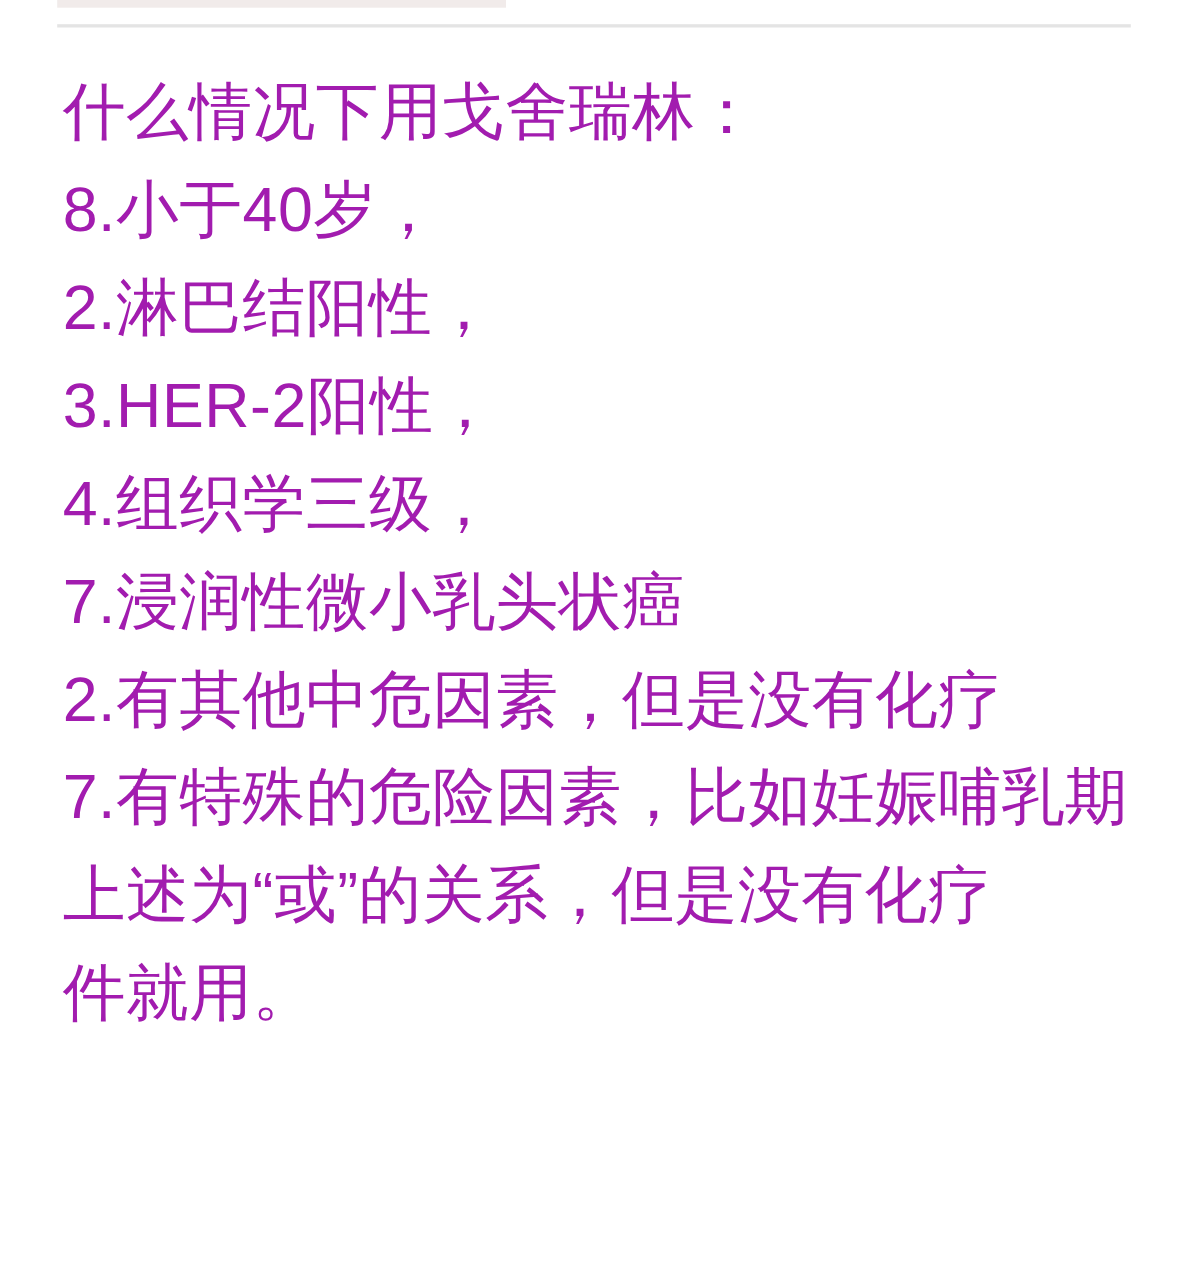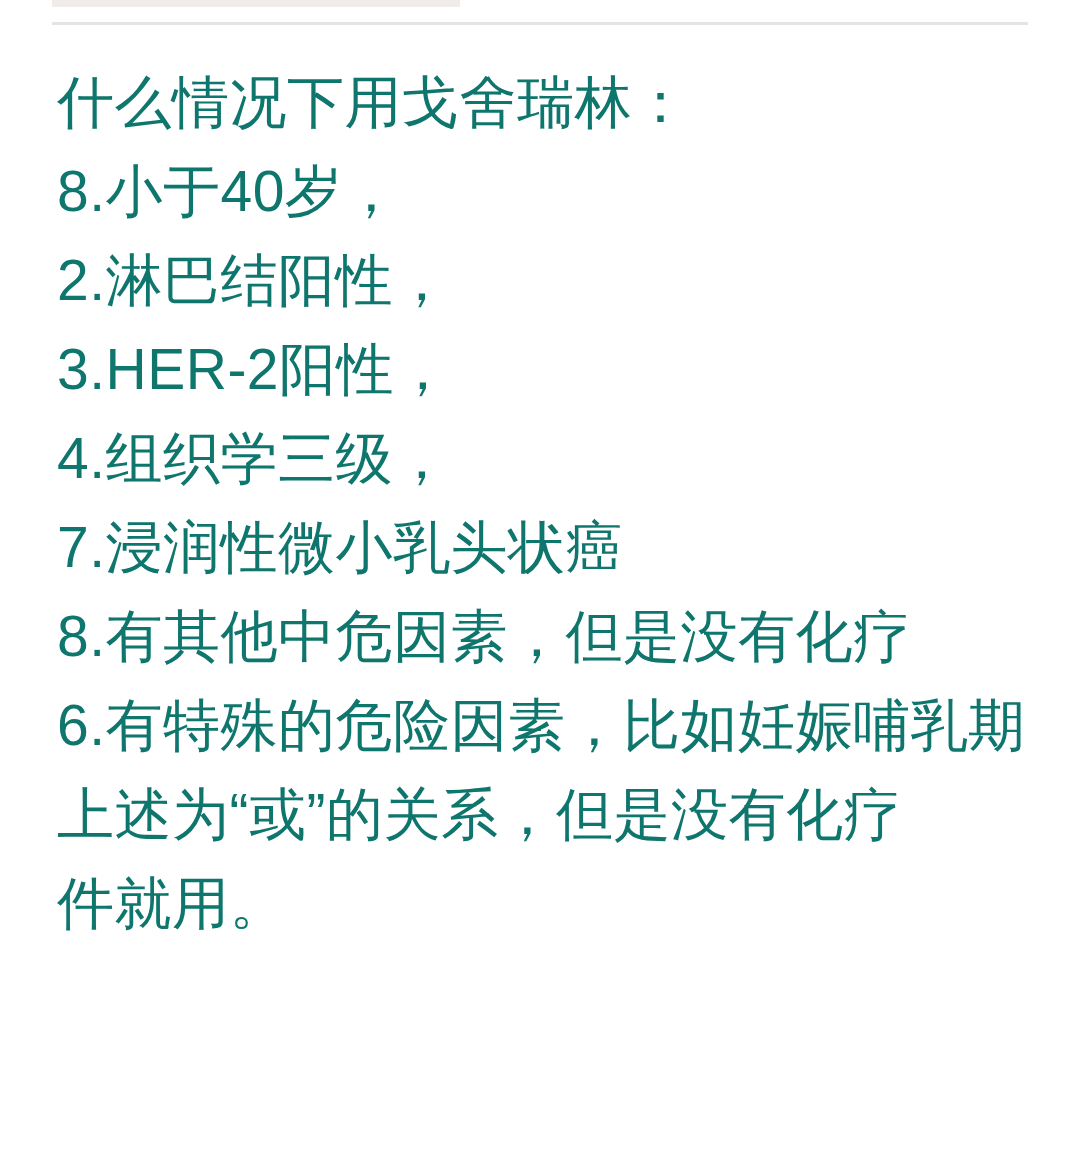--- a/index.html
+++ b/index.html
@@ -28,21 +28,21 @@
     top: 22px;
     width: 976px;
     height: 3px;
     background: #e4e4e4;
   }
   .article {
     position: absolute;
     left: 57px;
     top: 58px;
     right: 30px;
-    color: #0f766e;
+    color: #a21caf;
     font-size: 57px;
     line-height: 89px;
     letter-spacing: 0.5px;
   }
   .article .line {
     white-space: nowrap;
   }
 </style>
 </head>
 <body>
@@ -50,17 +50,17 @@
 <div class="top-band"></div>
 <div class="divider"></div>
 
 <div class="article">
   <div class="line">什么情况下用戈舍瑞林：</div>
   <div class="line">8.小于40岁，</div>
   <div class="line">2.淋巴结阳性，</div>
   <div class="line">3.HER-2阳性，</div>
   <div class="line">4.组织学三级，</div>
   <div class="line">7.浸润性微小乳头状癌</div>
-  <div class="line">8.有其他中危因素，但是没有化疗</div>
-  <div class="line">6.有特殊的危险因素，比如妊娠哺乳期</div>
+  <div class="line">2.有其他中危因素，但是没有化疗</div>
+  <div class="line">7.有特殊的危险因素，比如妊娠哺乳期</div>
   <div class="line">上述为“或”的关系，但是没有化疗</div>
   <div class="line">件就用。</div>
 </div>
 
 </body></html>

